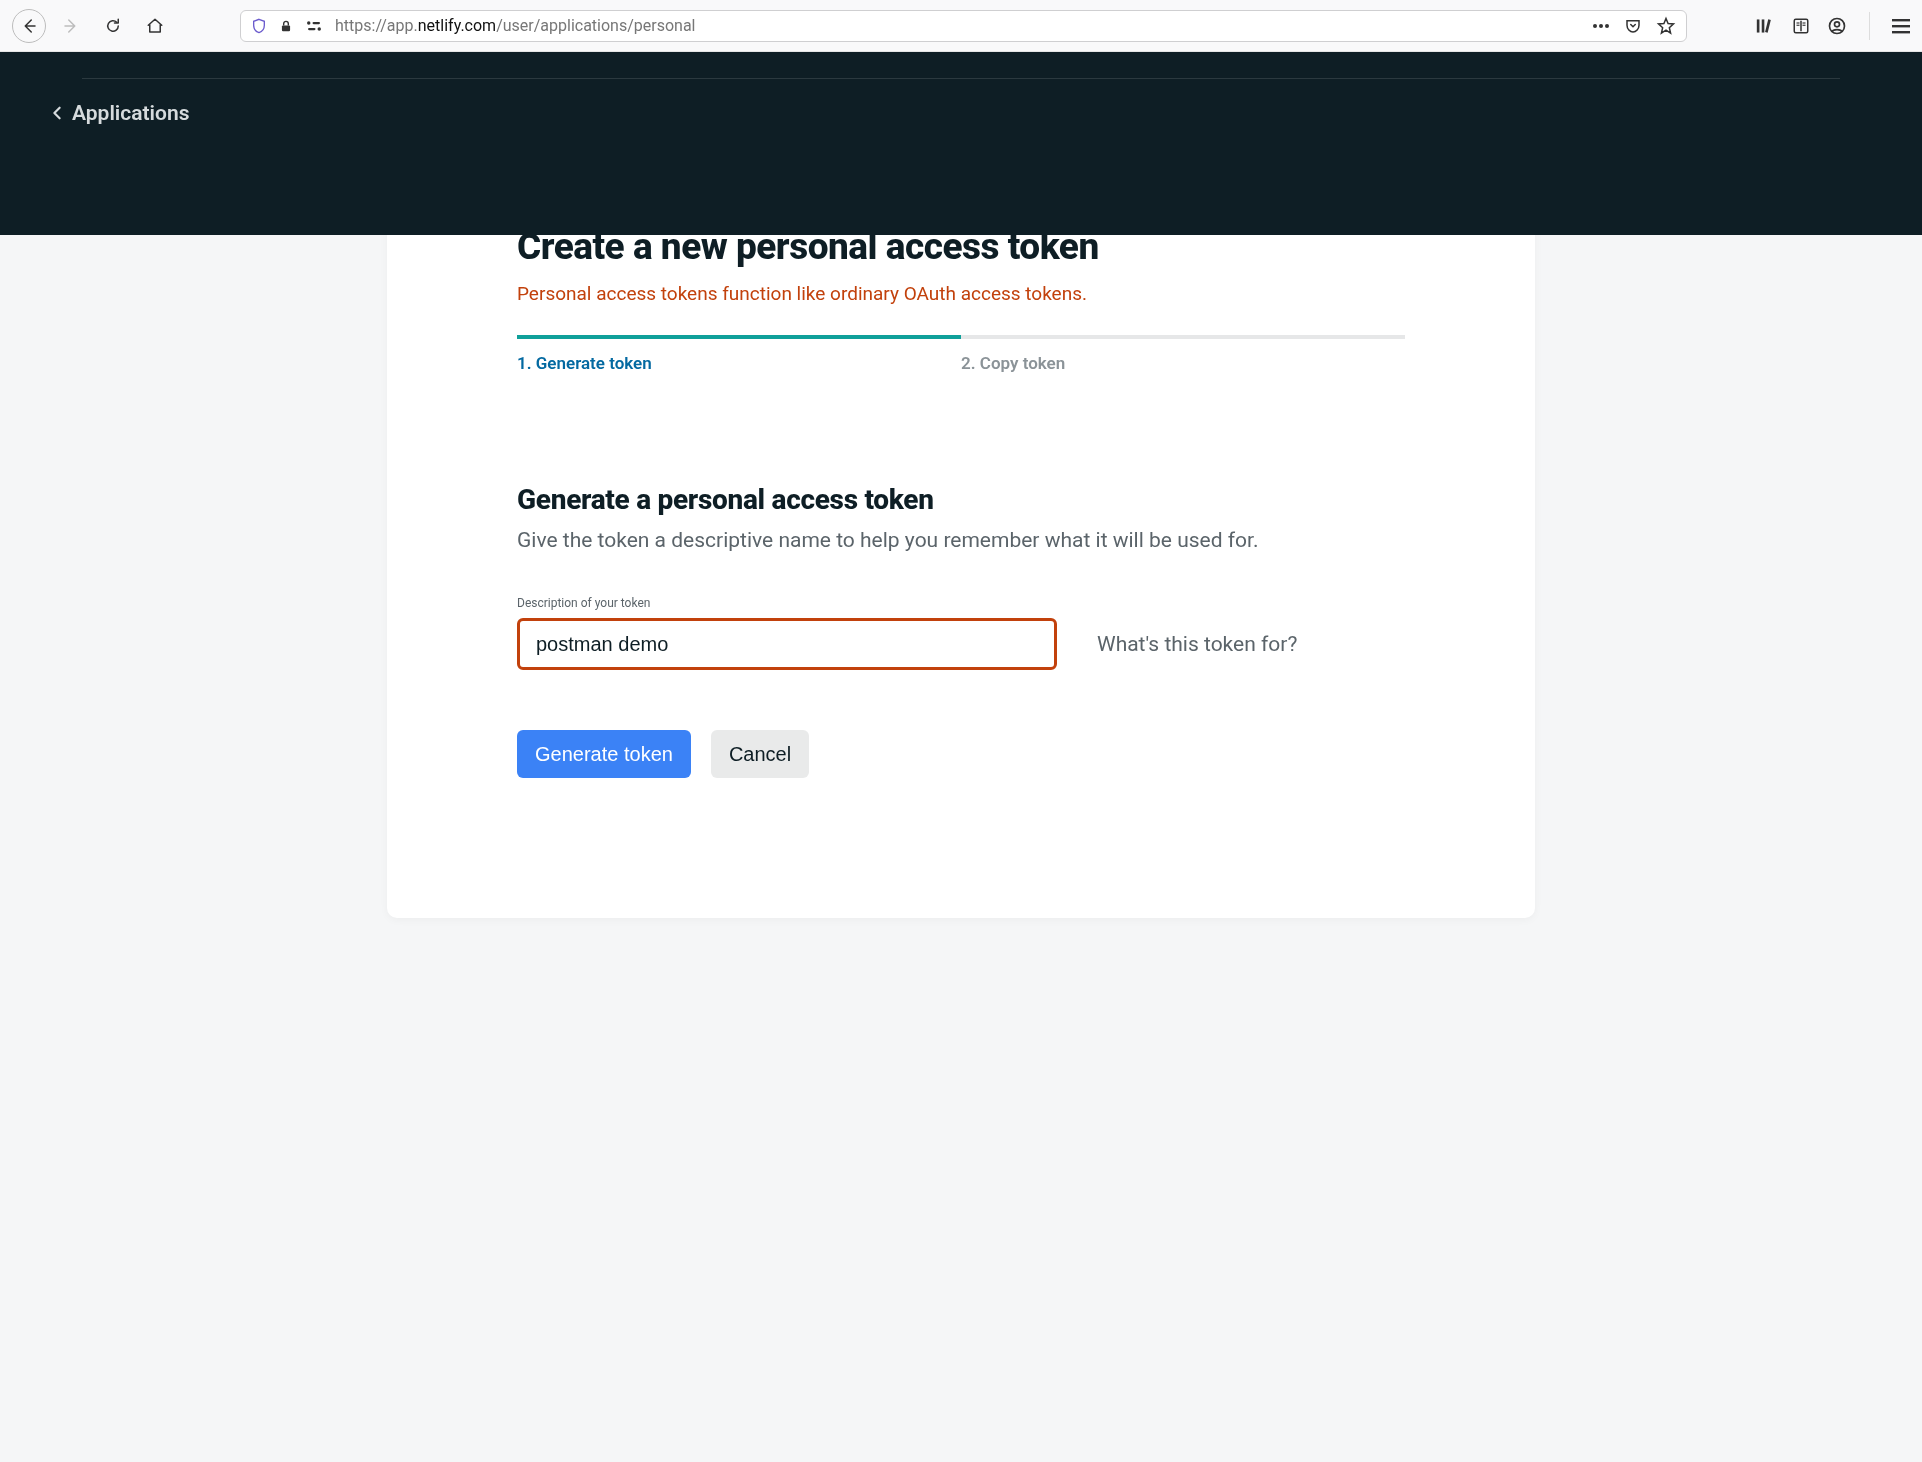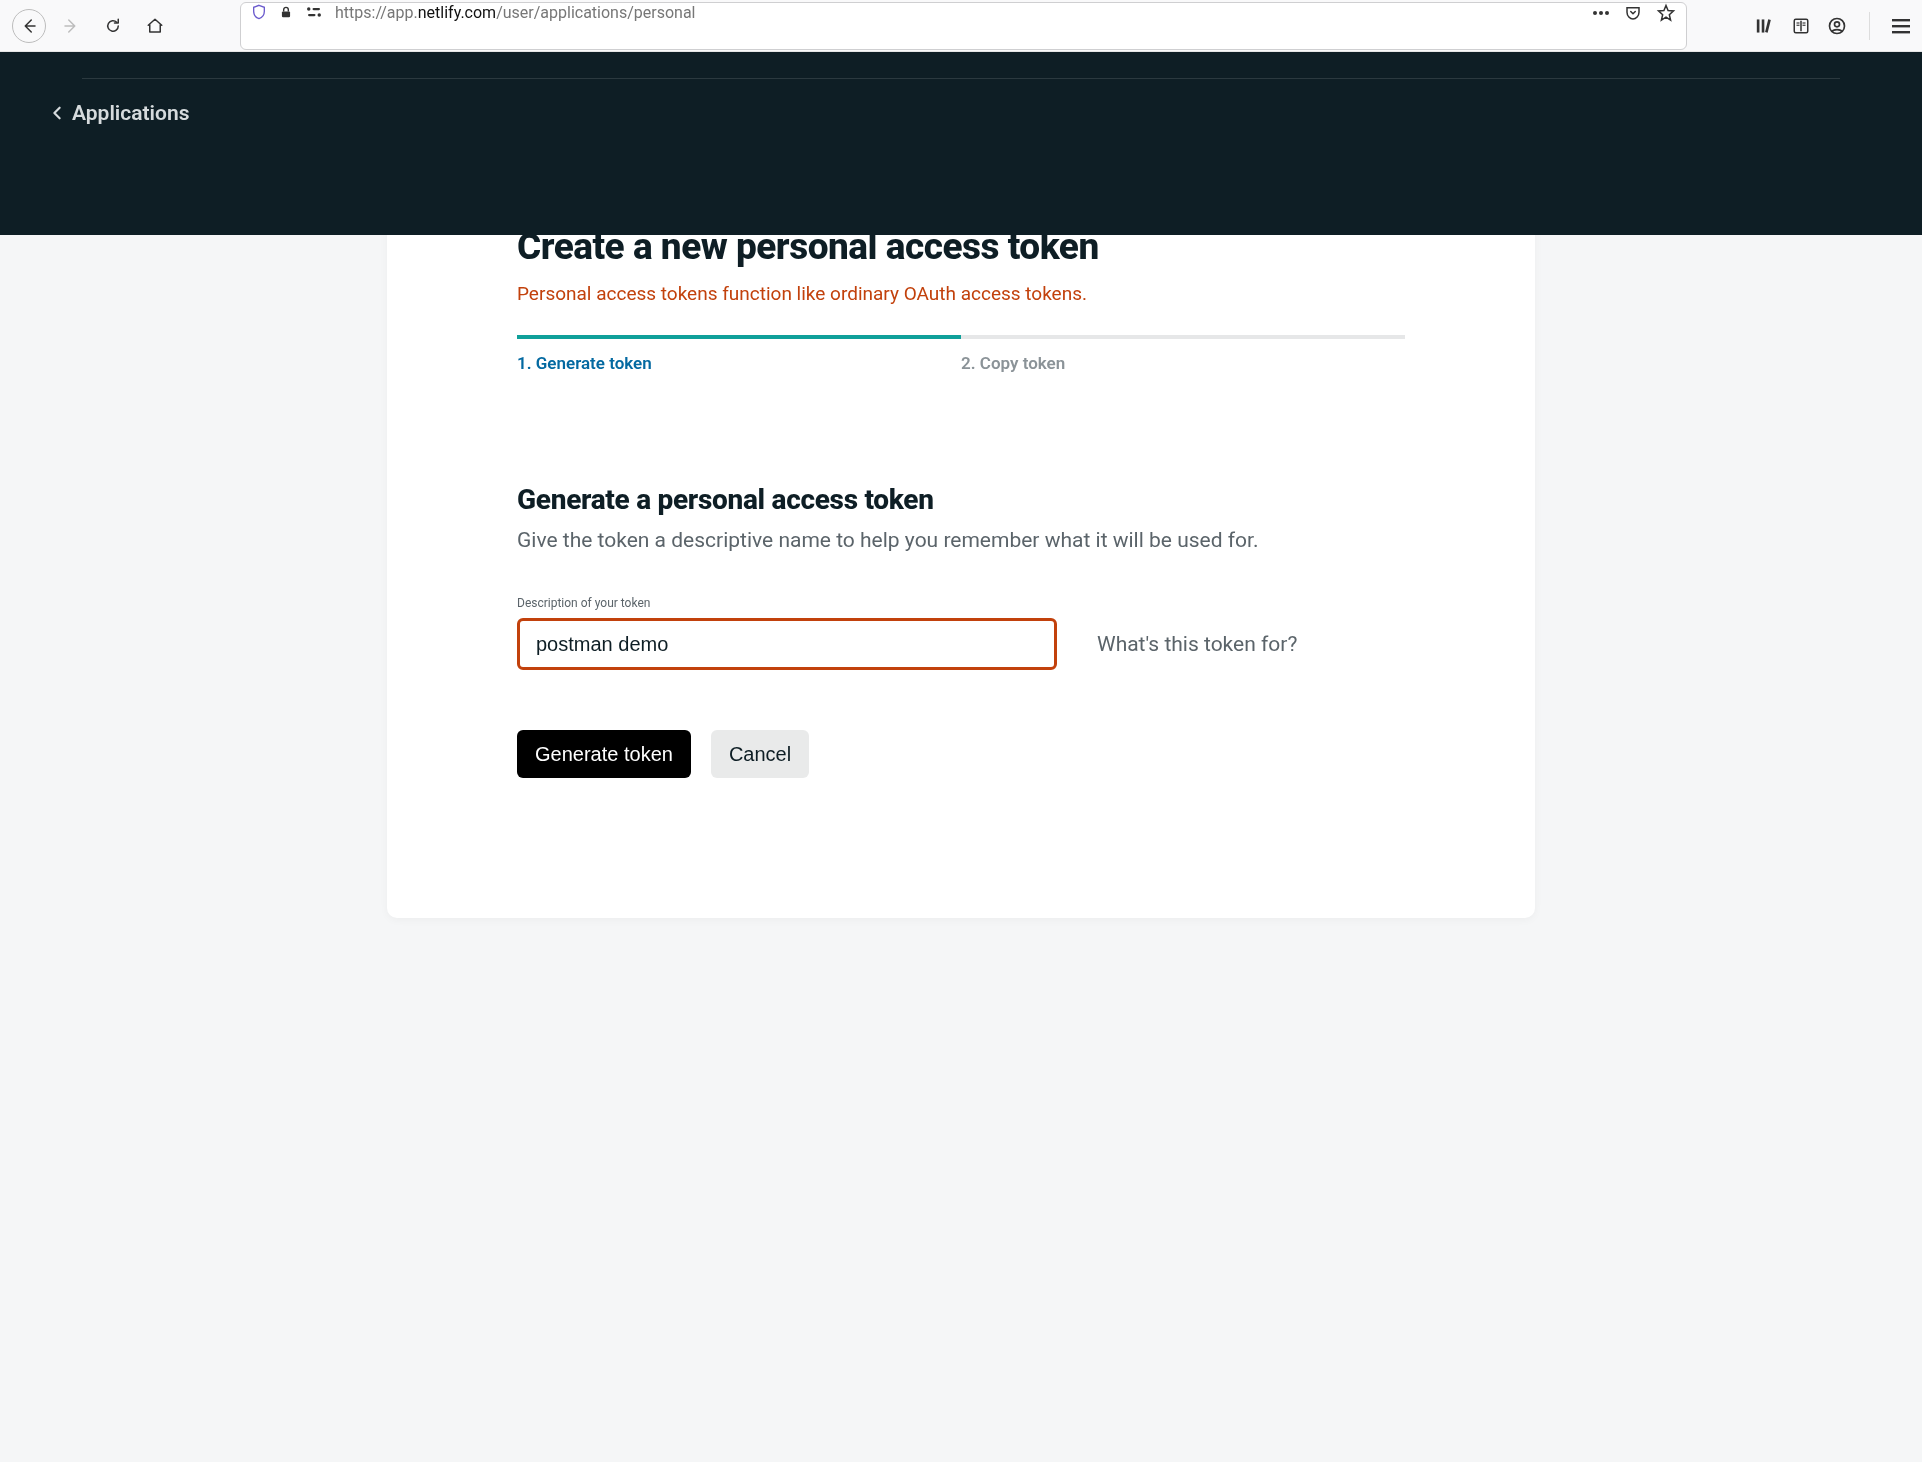--- a/index.html
+++ b/index.html
@@ -22,26 +22,26 @@
     border-radius: 50%;
     border: 1px solid transparent;
     background: transparent;
     cursor: pointer;
   }
   .nav-btn.back { border-color: #bdbdbd; }
   .nav-btn svg { width: 18px; height: 18px; }
   .nav-btn .icon-fwd path { stroke: #bdbdbd; }
   .addr-bar {
     flex: 1;
-    display: flex; align-items: flex-start;
-    height: 48px;
+    display: flex; align-items: center;
+    height: 32px;
     border: 1px solid #cfcfd1;
     border-radius: 6px;
     background: #fff;
-    padding: 0 10px;
+    padding: 8px 10px;
     margin: 0 40px 0 60px;
     gap: 12px;
   }
   .addr-icons-left { display: flex; align-items: center; gap: 12px; }
   .addr-url { flex: 1; color: #777; font-size: 16px; white-space: nowrap; overflow: hidden; }
   .addr-url .domain { color: #111; }
   .addr-icons-right { display: flex; align-items: center; gap: 14px; }
   .toolbar-right { display: flex; align-items: center; gap: 16px; margin-left: 20px; }
   .vdiv { width: 1px; height: 28px; background: #ddd; margin: 0 6px; }
 
@@ -146,21 +146,21 @@
   .btn-row { display: flex; gap: 20px; }
   .btn {
     height: 48px;
     padding: 0 18px;
     border-radius: 6px;
     border: none;
     font-size: 20px;
     font-weight: 500;
     cursor: pointer;
   }
-  .btn-primary { background: #000000; color: #fff; }
+  .btn-primary { background: #3b82f6; color: #fff; }
   .btn-secondary { background: #e9eaea; color: #0e1e25; }
 </style>
 </head>
 <body>
 
 <div class="browser-chrome">
   <button class="nav-btn back">
     <svg viewBox="0 0 24 24">
         <path d="M15 4 L7 12 L15 20 M7 12 H20" fill="none" stroke="#333" stroke-width="2" stroke-linecap="round" stroke-linejoin="round"></path>
       </svg>

